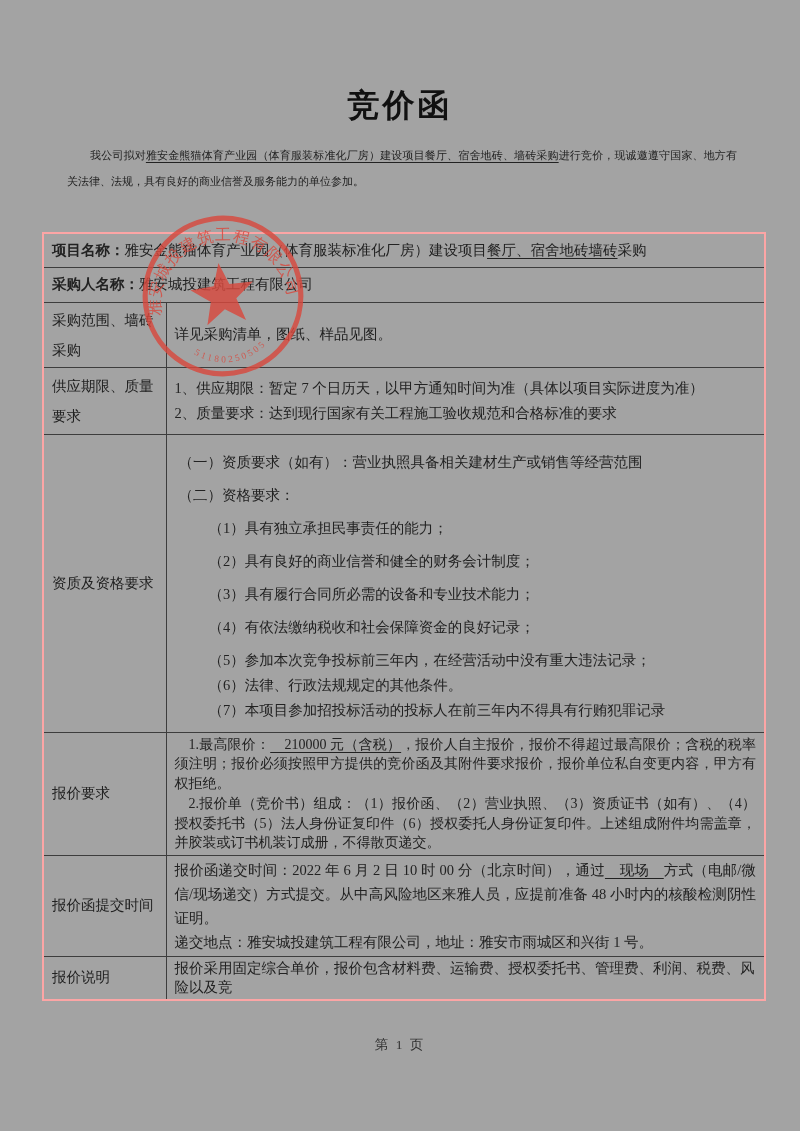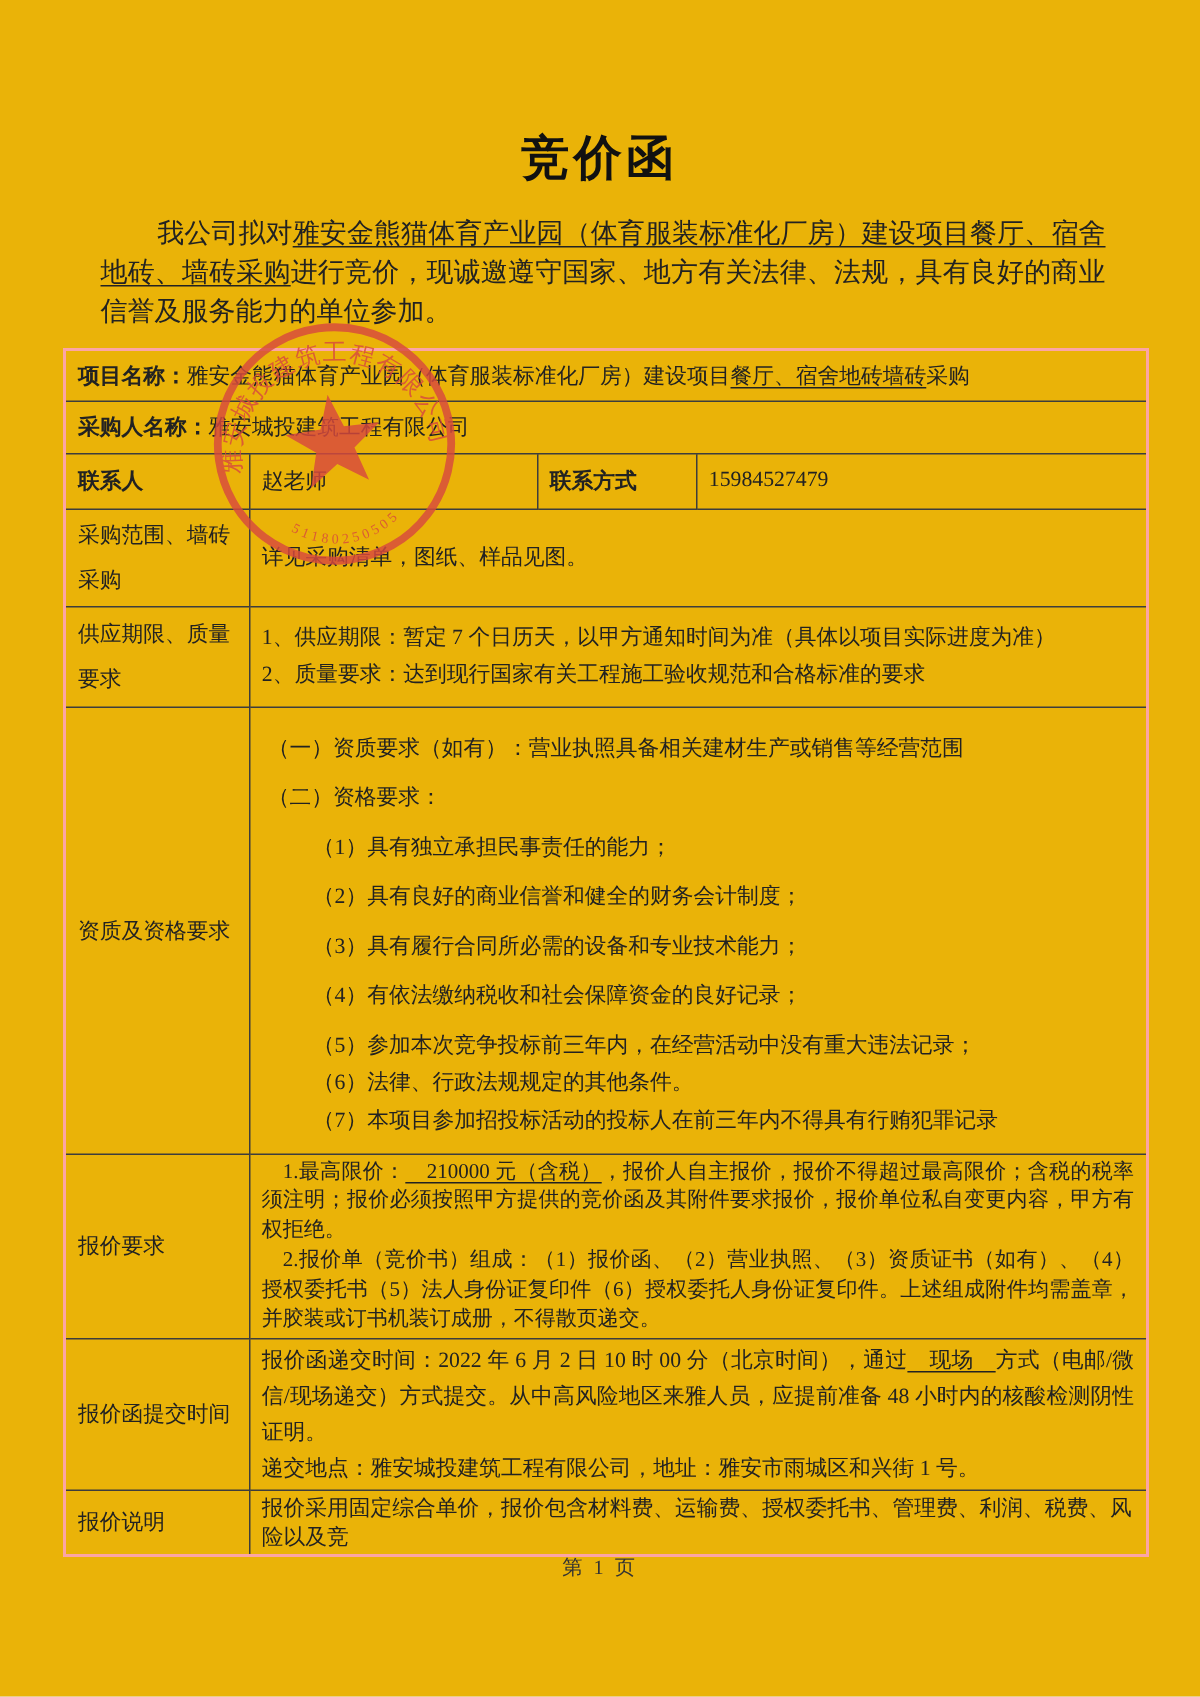--- a/index.html
+++ b/index.html
@@ -1,34 +1,34 @@
 <!DOCTYPE html>
 <html><head>
 <meta charset="utf-8">
 <style>
   * { margin:0; padding:0; box-sizing:border-box; }
   html,body { background:#e8e8e8; }
   .page {
     position:relative;
     width:800px; height:1131px;
     margin:0 auto;
-    background:#eab308;
+    background:#a3a3a3;
     font-family:"Liberation Serif","DejaVu Serif",serif;
     color:#1c1c1c;
     overflow:hidden;
   }
   .doc-title {
     position:absolute; top:84px; left:0; width:100%;
     text-align:center;
     font-size:32px; font-weight:bold; letter-spacing:3px;
     color:#111;
   }
   .intro {
     position:absolute; top:142px; left:67px; width:670px;
-    font-size:18px; line-height:26px;
+    font-size:11px; line-height:26px;
     text-align:justify; text-indent:2.1em;
     color:#222;
   }
   .u { text-decoration:underline; text-underline-offset:3px; text-decoration-thickness:1px; }
   .bid-table {
     position:absolute; top:232px; left:42px;
     width:722px;
     border-collapse:collapse;
     table-layout:fixed;
     font-size:14.5px; color:#222;
@@ -93,26 +93,20 @@
         <col style="width:106px">
         <col style="width:301px">
     </colgroup>
     <tbody>
         <tr class="tr-1">
       <td colspan="4"><span class="lbl">项目名称：</span><span>雅安金熊猫体育产业园（体育服装标准化厂房）建设项目</span><span class="u">餐厅、宿舍地砖墙砖</span><span>采购</span></td>
     </tr>
     <tr class="tr-2">
       <td colspan="4"><span class="lbl">采购人名称：</span><span>雅安城投建筑工程有限公司</span></td>
     </tr>
-    <tr class="tr-3">
-      <td class="lbl">联系人</td>
-      <td>赵老师</td>
-      <td class="lbl">联系方式</td>
-      <td>15984527479</td>
-    </tr>
     <tr class="tr-4">
       <td class="lbl-cell">采购范围、墙砖采购</td>
       <td colspan="3" class="cell-top content-cell">详见采购清单，图纸、样品见图。</td>
     </tr>
     <tr class="tr-5">
       <td class="lbl-cell">供应期限、质量要求</td>
       <td colspan="3" class="content-cell two-line">
         <p>1、供应期限：暂定 7 个日历天，以甲方通知时间为准（具体以项目实际进度为准）</p>
         <p>2、质量要求：达到现行国家有关工程施工验收规范和合格标准的要求</p>
       </td>

